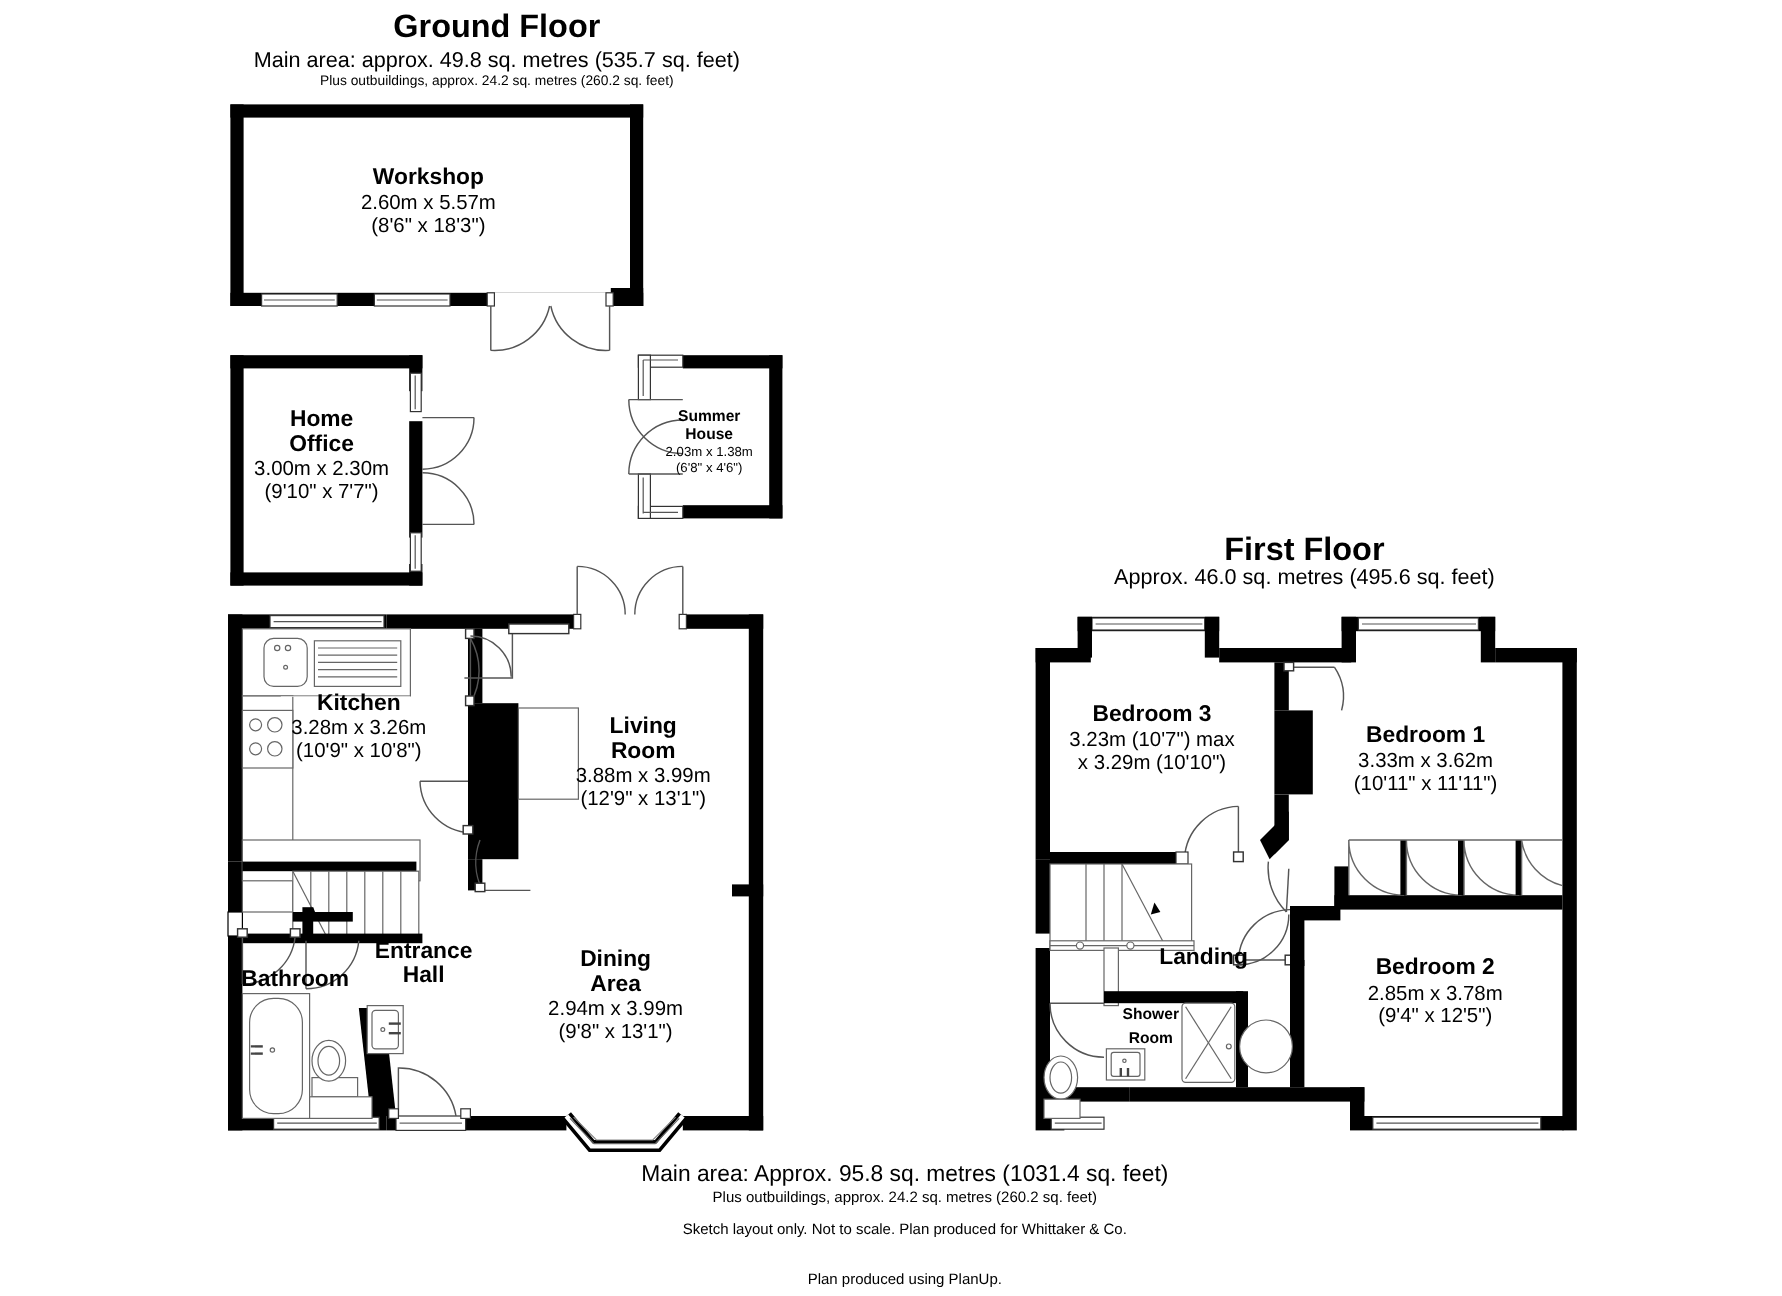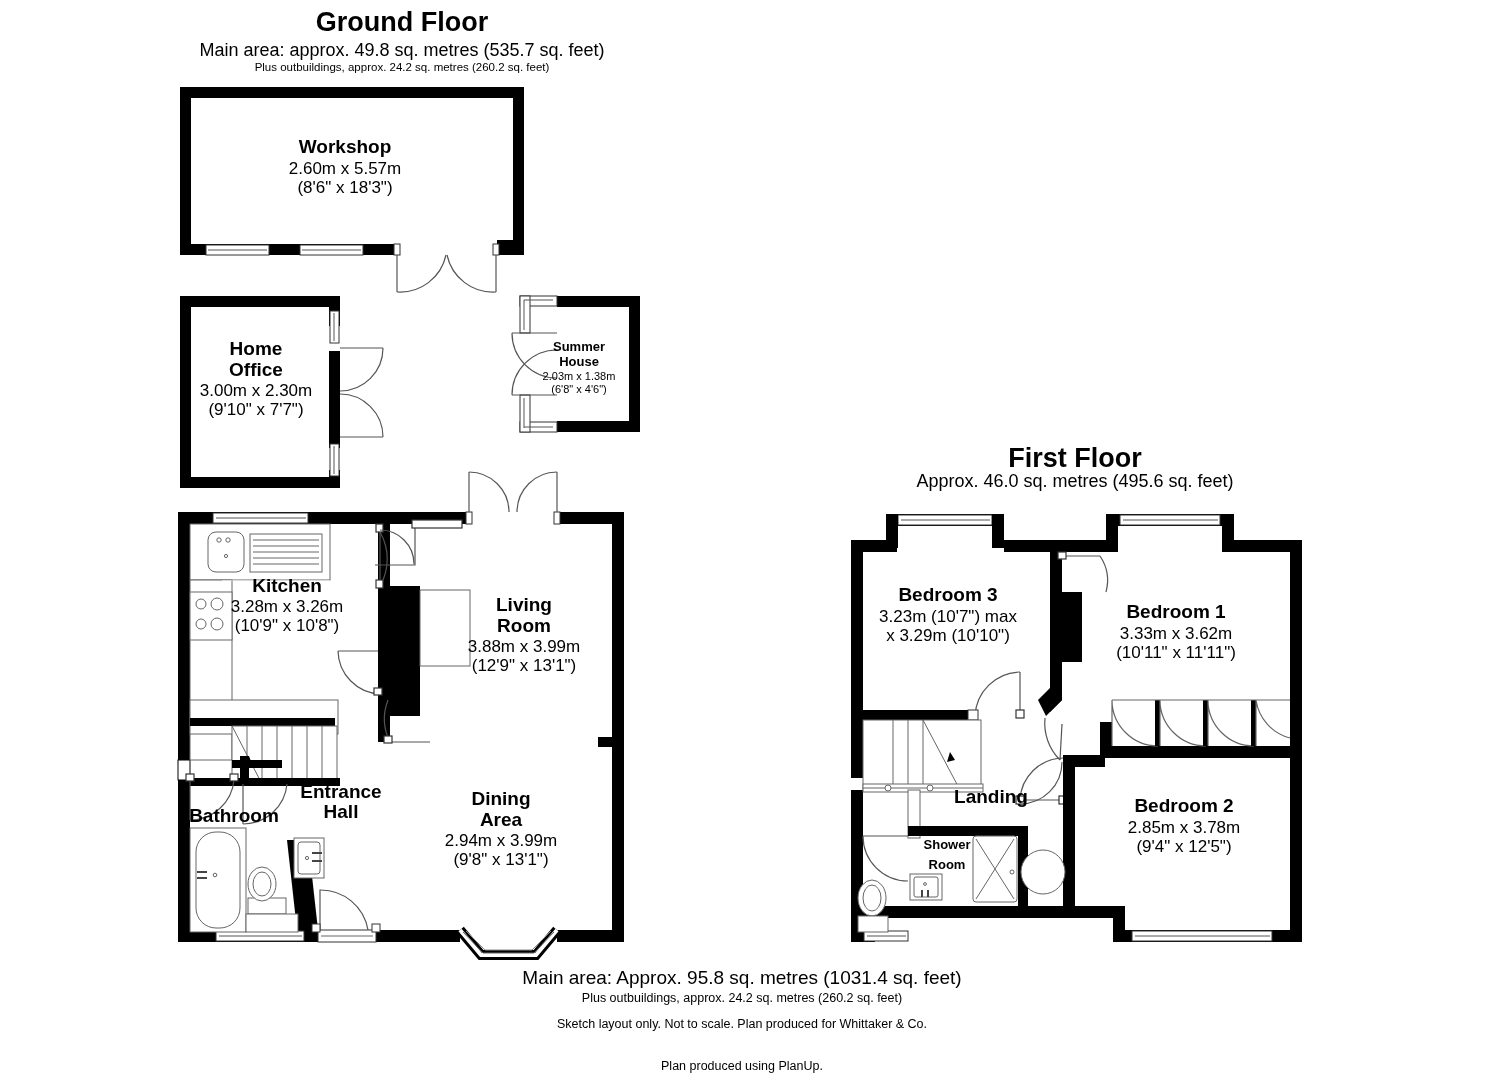--- a/index.html
+++ b/index.html
@@ -1,18 +1,18 @@
 <!DOCTYPE html>
 <html><head>
 <meta charset="utf-8">
 <style>
   html,body{margin:0;padding:0;background:#ffffff;}
   body{width:1485px;height:1080px;position:relative;overflow:hidden;
        font-family:"Liberation Sans","DejaVu Sans",sans-serif;color:#000;}
-  #stage{position:absolute;left:0;top:0;width:1386px;height:1080px;}
+  #stage{position:absolute;left:12px;top:0;width:1386px;height:1080px;}
   svg{display:block;}
   .ttl{font-weight:bold;font-size:27px;}
   .sub1{font-size:18px;}
   .sub2{font-size:11.5px;}
   .rname{font-weight:bold;font-size:19px;}
   .rdim{font-size:17px;}
   .rname-s{font-weight:bold;font-size:13px;}
   .rdim-s{font-size:11px;}
   .foot1{font-size:19px;}
   .foot2{font-size:12.5px;}

